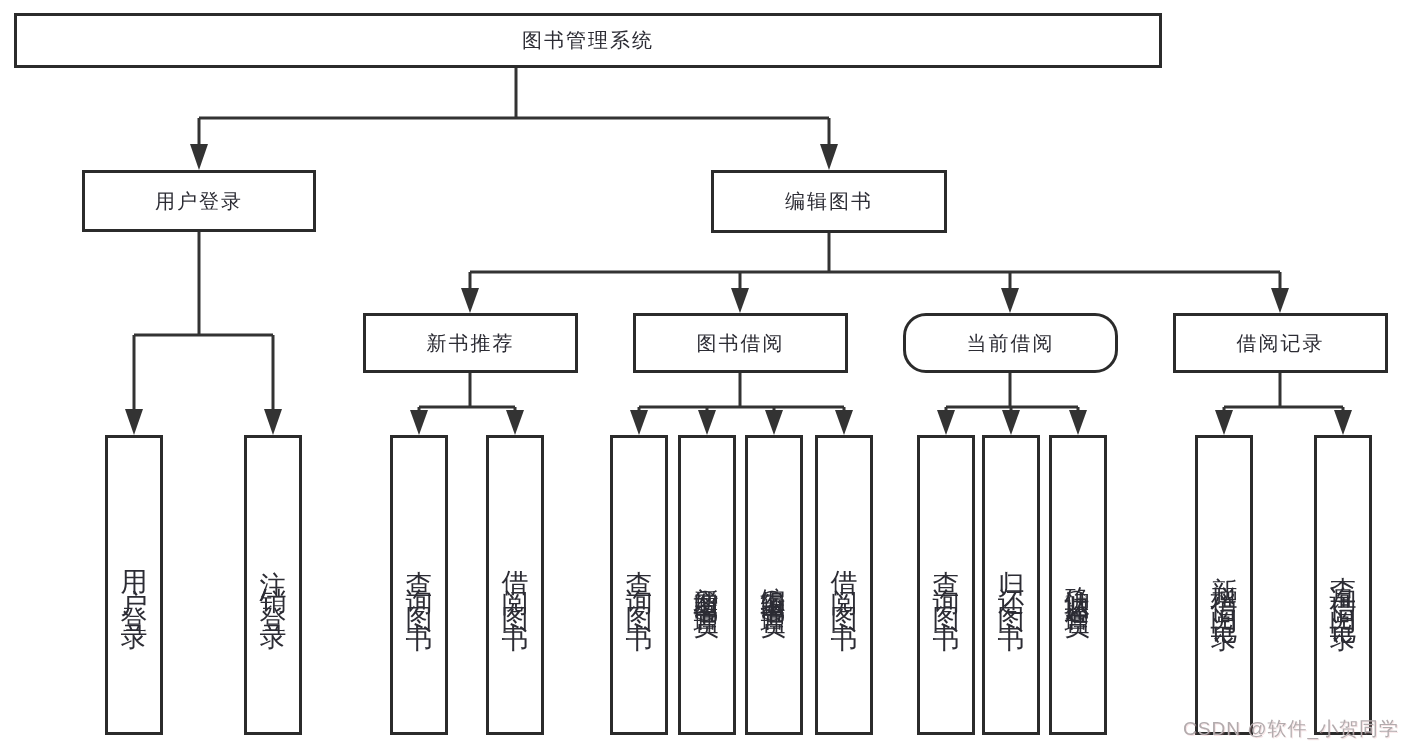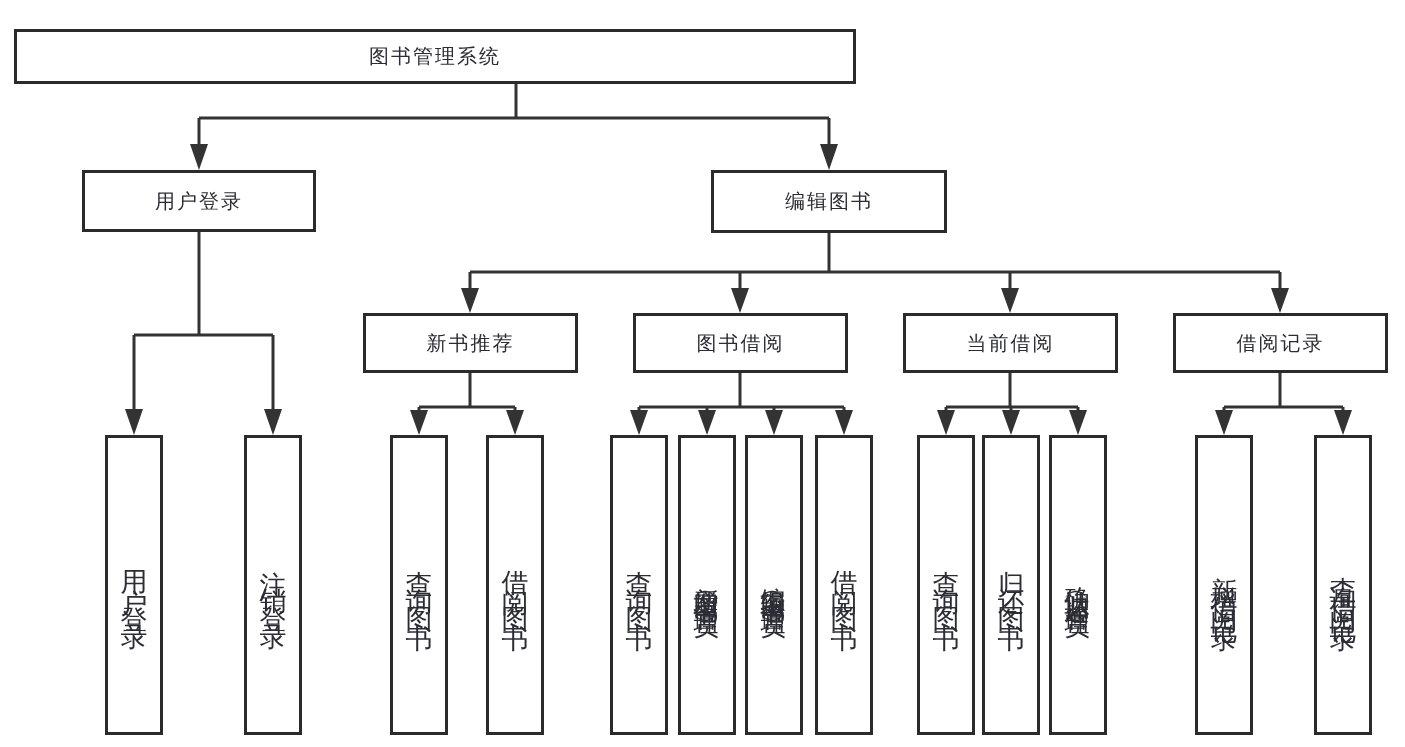--- a/index.html
+++ b/index.html
@@ -113,38 +113,38 @@
       <polygon points="774,435 765,410 783,410"></polygon>
       <polygon points="844,435 835,410 853,410"></polygon>
       <polygon points="946,435 937,410 955,410"></polygon>
       <polygon points="1011,435 1002,410 1020,410"></polygon>
       <polygon points="1078,435 1069,410 1087,410"></polygon>
       <polygon points="1224,435 1215,410 1233,410"></polygon>
       <polygon points="1343,435 1334,410 1352,410"></polygon>
     </g>
   </svg>
 
-  <div class="node h" style="left:14px;top:13px;width:842px;height:55px;margin-top:16px;">
+  <div class="node h" style="left:14px;top:13px;width:1148px;height:55px;">
     <span>图书管理系统</span>
   </div>
 
   <div class="node h" style="left:82px;top:170px;width:234px;height:62px;">
     <span>用户登录</span>
   </div>
   <div class="node h" style="left:711px;top:170px;width:236px;height:63px;">
     <span>编辑图书</span>
   </div>
 
   <div class="node h" style="left:633px;top:313px;width:215px;height:60px;">
     <span>图书借阅</span>
   </div>
   <div class="node h" style="left:363px;top:313px;width:215px;height:60px;">
     <span>新书推荐</span>
   </div>
-  <div class="node h" style="left:903px;top:313px;width:215px;height:60px;">
+  <div class="node h" style="left:903px;top:313px;width:215px;height:60px;border-radius:23px;">
     <span>当前借阅</span>
   </div>
   <div class="node h" style="left:1173px;top:313px;width:215px;height:60px;">
     <span>借阅记录</span>
   </div>
 
   <div class="node v" style="left:105px;">
     <span class="vtext len4">用户登录</span>
   </div>
   <div class="node v" style="left:244px;">
@@ -181,14 +181,15 @@
     <span class="vtext len9">确认归还（管理员）</span>
   </div>
 
   <div class="node v" style="left:1195px;">
     <span class="vtext len6">新增借阅记录</span>
   </div>
   <div class="node v" style="left:1314px;">
     <span class="vtext len6">查询借阅记录</span>
   </div>
 
+  <div class="watermark">CSDN @软件_小贺同学</div>
 
 </div>
 
 </body></html>

